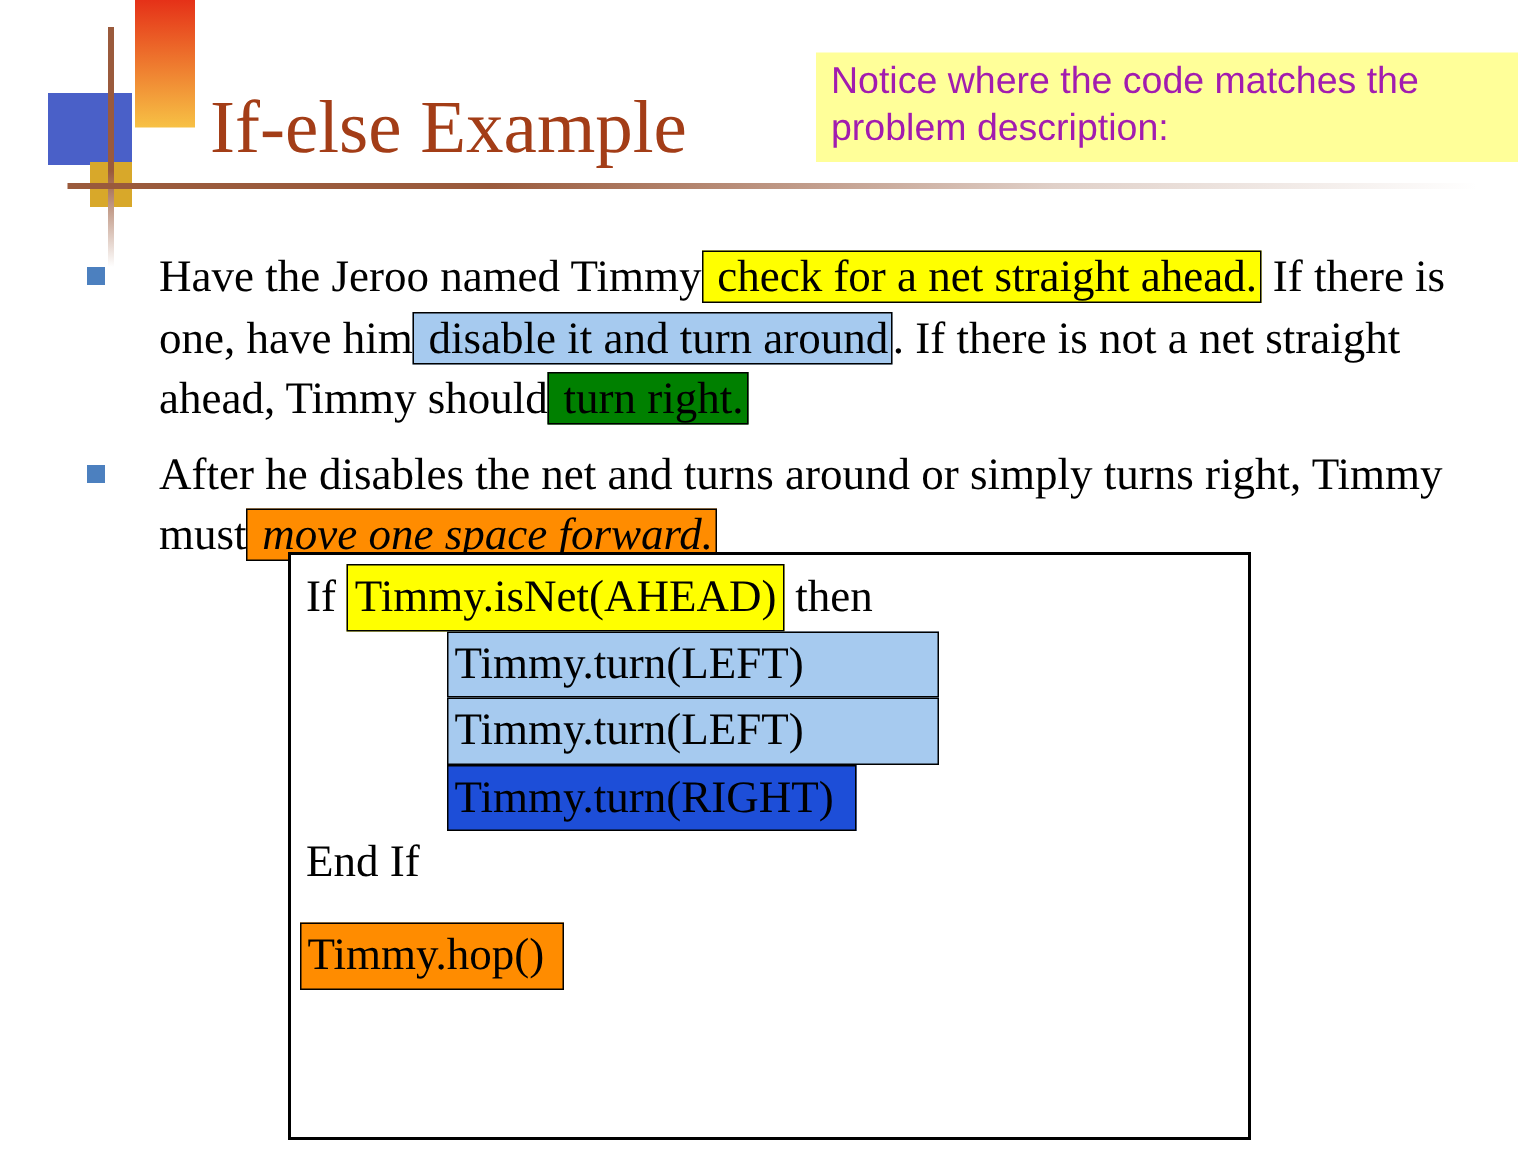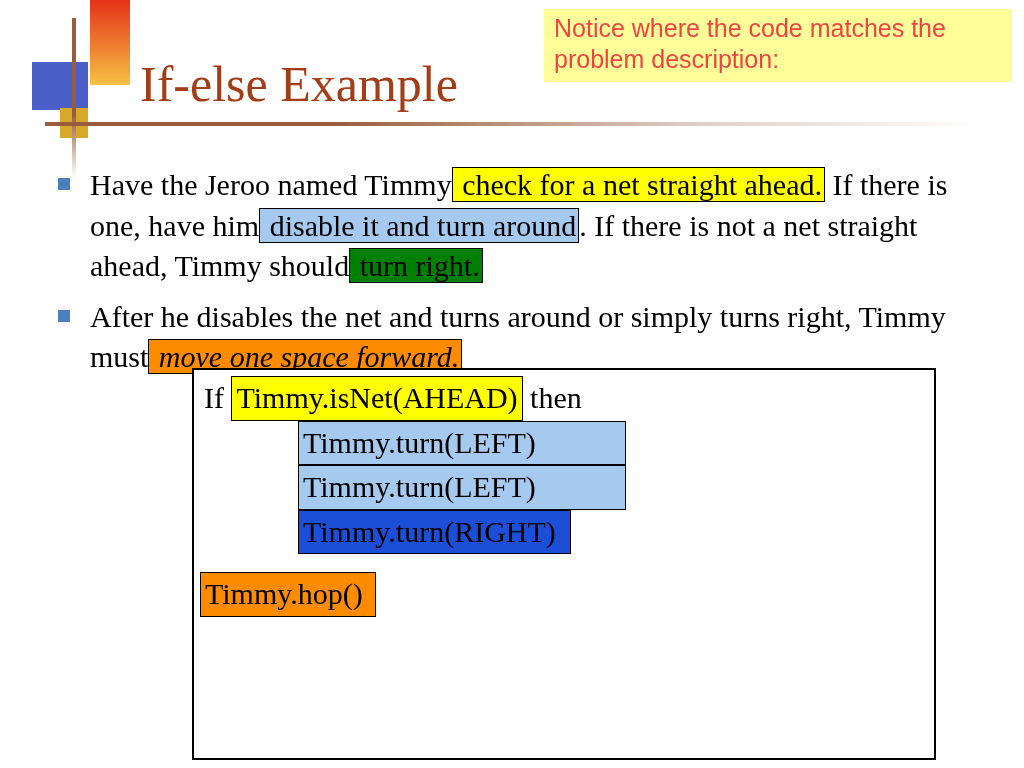--- a/index.html
+++ b/index.html
@@ -46,40 +46,41 @@
   .title {
     position: absolute;
     left: 140px; top: 55px;
     font-size: 50px;
     color: #a33d17;
   }
 
   
   .notice {
     position: absolute;
-    left: 544px; top: 9px;
+    left: 544px; top: 35px;
     width: 468px;
     background: #ffff99;
     padding: 4px 10px 6px 10px;
     font-family: "Comic Sans MS", "Trebuchet MS", sans-serif;
     font-size: 25px;
-    color: #ef4444;
+    color: #a21caf;
     line-height: 1.25;
   }
 
   .content {
     position: absolute;
     left: 58px; top: 165px;
     width: 935px;
   }
 
   .bullet-row {
     display: flex;
     align-items: flex-start;
     margin-bottom: 10px;
+    gap: 16px;
   }
   .bullet-marker {
     width: 12px; height: 12px;
     background: #4c80bf;
     margin-top: 13px;
     margin-right: 20px;
     flex: 0 0 12px;
   }
   .bullet-text {
     font-size: 30px;
@@ -87,21 +88,21 @@
     color: #000;
   }
   .hl-yellow { background: #ffff00; border: 1px solid #000; padding: 0 2px; }
   .hl-blue   { background: #a6caef; border: 1px solid #000; padding: 0 2px; }
   .hl-green  { background: #008000; border: 1px solid #000; padding: 0 2px; color:#000; }
   .hl-orange { background: #ff8c00; border: 1px solid #000; padding: 0 2px; font-style: italic; }
 
   .code-box {
     position: absolute;
     left: 192px; top: 368px;
-    width: 744px;
+    width: 642px;
     height: 392px;
     border: 2px solid #000;
     background: #fff;
     font-size: 30px;
     padding: 6px 10px 0 10px;
     line-height: 1.42;
   }
   .code-box .indent { padding-left: 94px; }
   .cb-yellow { background: #ffff00; border: 1px solid #000; display:inline-block; padding: 0 4px; }
   .cb-blue3  { background: #a6caef; border: 1px solid #000; display:inline-block; width:328px; padding-left:4px; }
@@ -146,16 +147,17 @@
   </div>
   <div class="indent">
     <span class="cb-blue3">Timmy.turn(LEFT)</span>
   </div>
   <div class="indent">
     <span class="cb-blue3">Timmy.turn(LEFT)</span>
   </div>
   <div class="indent">
     <span class="cb-green">Timmy.turn(RIGHT)</span>
   </div>
+  <div>End If</div>
   <div>
     <span class="cb-orange">Timmy.hop()</span>
   </div>
 </div>
 
 </body></html>

